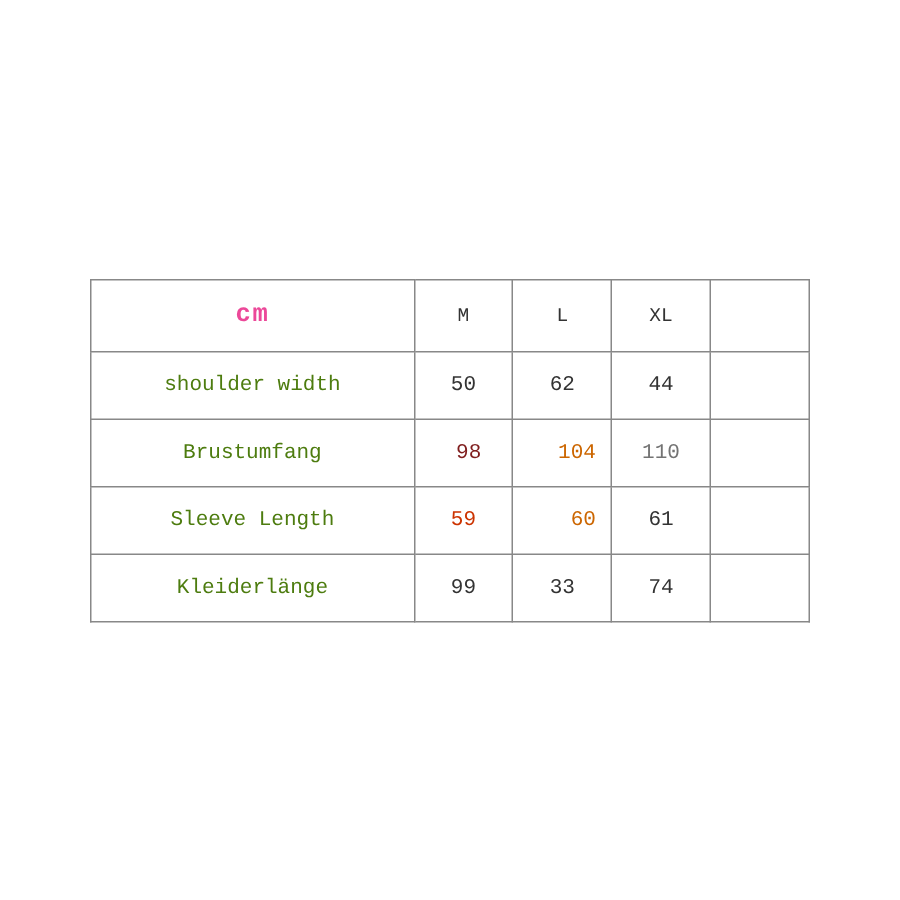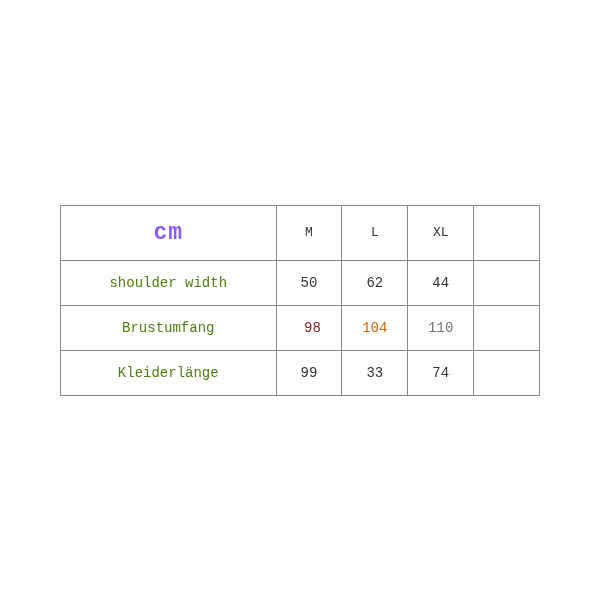--- a/index.html
+++ b/index.html
@@ -40,23 +40,23 @@
     .col-label {
       text-align: center;
       width: 45%;
     }
 
     .col-m, .col-l, .col-xl, .col-extra {
       width: 13.75%;
     }
 
     .header-cm {
-      font-size: 23px;
+      font-size: 17px;
       font-weight: bold;
-      color: #8b5cf6;
+      color: #ec4899;
       letter-spacing: 1px;
     }
 
     .header-size {
       font-size: 13px;
       color: #333;
       font-weight: normal;
     }
 
     .row-label {
@@ -72,20 +72,21 @@
     .val-red {
       color: #cc3300;
     }
 
     .val-blue {
       color: #0044cc;
     }
 
     .val-orange {
       color: #cc6600;
+      text-align: right;
     }
 
     .row-shoulder .val { color: #333; }
     .row-brust .val-m { color: #7f1d1d; padding-left: 17px; }
     .row-brust .val-l { color: #cc6600; }
     .row-brust .val-xl { color: #737373; }
     .row-sleeve .val-m { color: #cc3300; }
     .row-sleeve .val-l { color: #cc6600; }
     .row-sleeve .val-xl { color: #333; }
     .row-kleid .val-m { color: #333; }
@@ -117,20 +118,27 @@
       </tr>
 
       <tr class="row-brust">
         <td class="col-label row-label">Brustumfang</td>
         <td class="col-m val val-m val-red">98</td>
         <td class="col-l val val-l val-orange">104</td>
         <td class="col-xl val val-xl val-blue">110</td>
         <td class="col-extra"></td>
       </tr>
 
+      <tr class="row-sleeve">
+        <td class="col-label row-label">Sleeve Length</td>
+        <td class="col-m val val-m val-red">59</td>
+        <td class="col-l val val-l val-orange">60</td>
+        <td class="col-xl val val-xl val-default">61</td>
+        <td class="col-extra"></td>
+      </tr>
 
       <tr class="row-kleid">
         <td class="col-label row-label">Kleiderlänge</td>
         <td class="col-m val val-m val-default">99</td>
         <td class="col-l val val-l val-default">33</td>
         <td class="col-xl val val-xl val-default">74</td>
         <td class="col-extra"></td>
       </tr>
     </tbody>
   </table>

